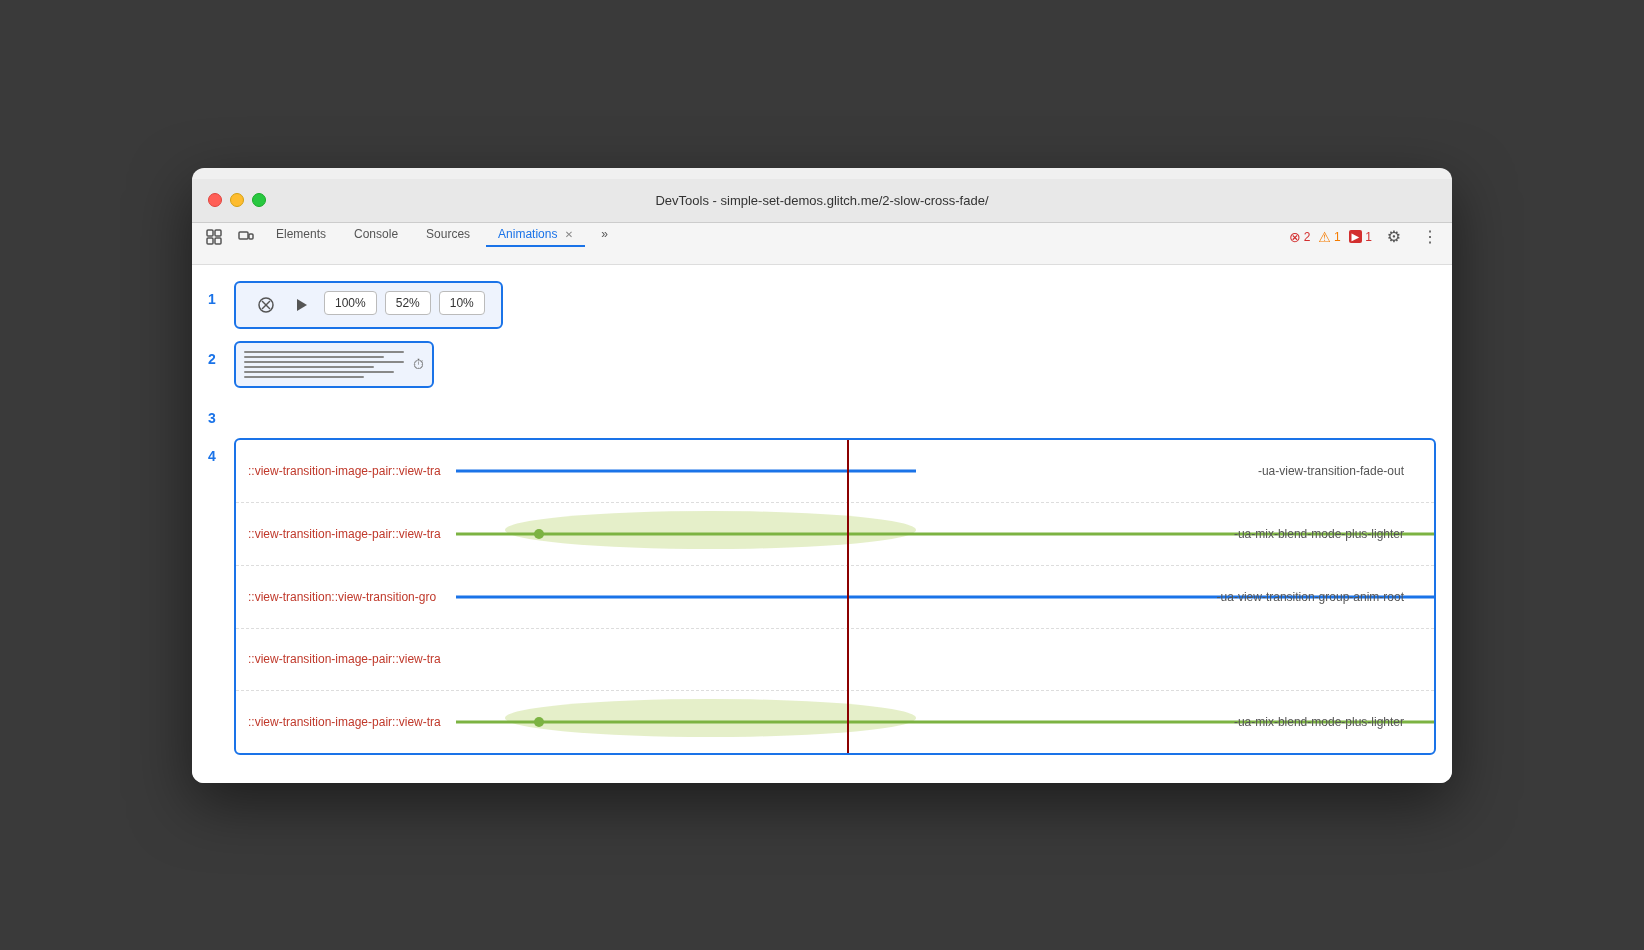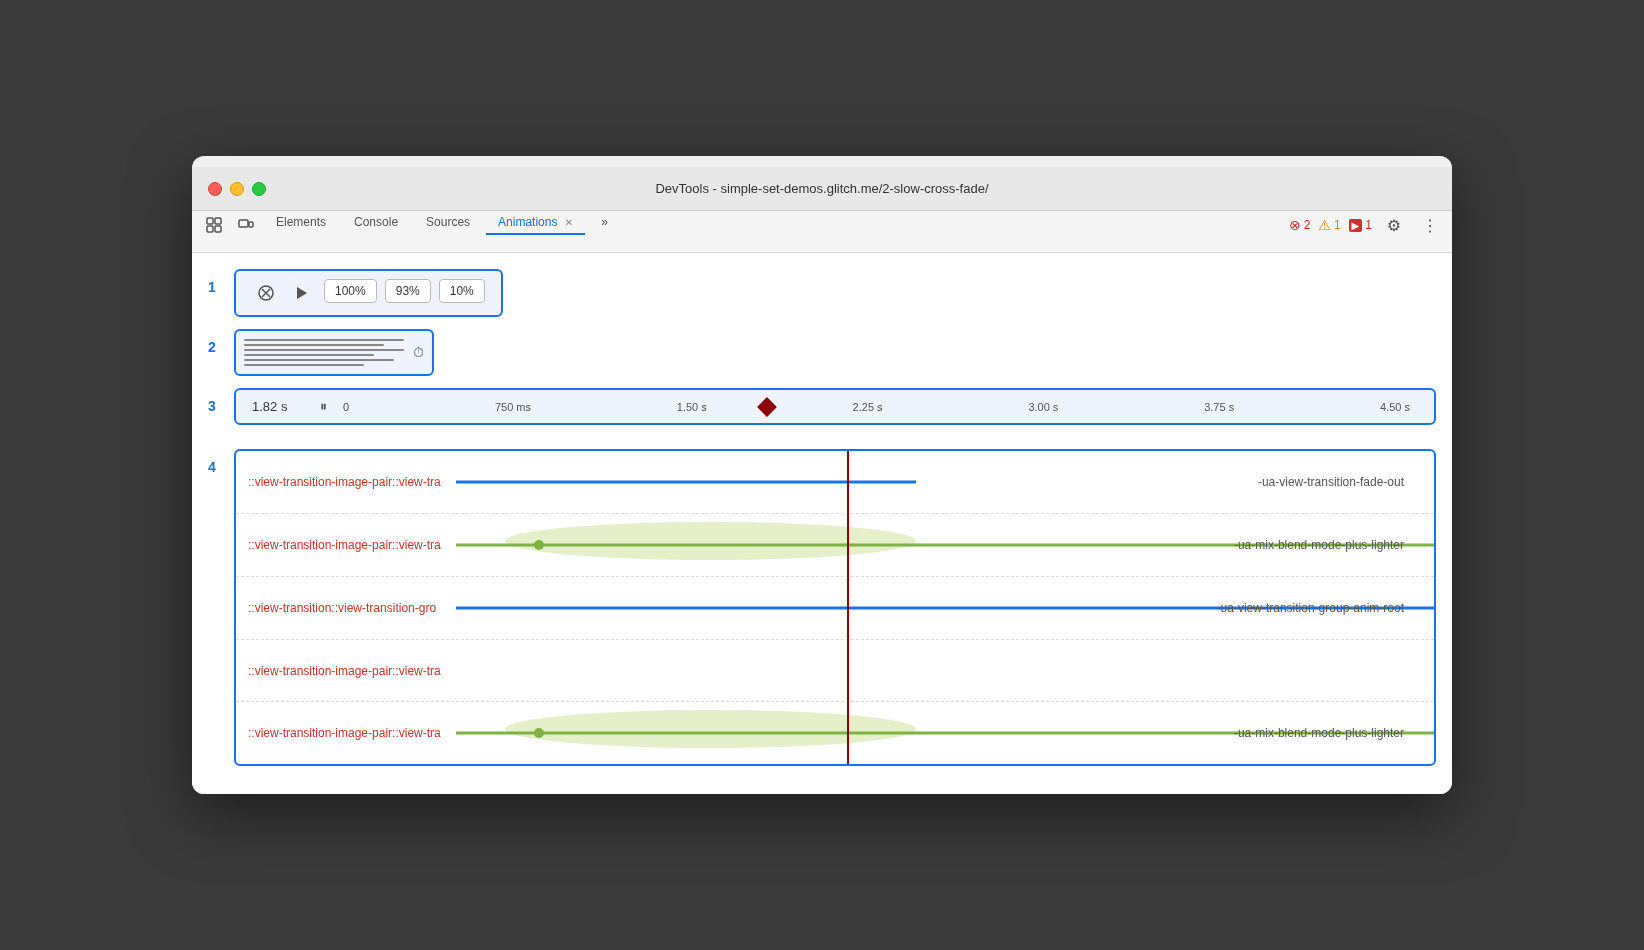--- a/index.html
+++ b/index.html
@@ -374,21 +374,21 @@
             <line x1="4" y1="4" x2="12" y2="12"></line>
             <line x1="12" y1="4" x2="4" y2="12"></line>
           </svg>
         </div>
         <div class="ctrl-btn">
           <svg width="16" height="16" viewBox="0 0 16 16" fill="#555">
             <polygon points="3,2 13,8 3,14"></polygon>
           </svg>
         </div>
         <button class="speed-btn">100%</button>
-        <button class="speed-btn">93%</button>
+        <button class="speed-btn">52%</button>
         <button class="speed-btn">10%</button>
       </div>
     </div>
 
     <div class="section-row">
       <div class="section-label">2</div>
       <div class="animation-group">
         <div class="anim-lines">
           <div class="anim-line" style="width:160px;"></div>
           <div class="anim-line" style="width:140px;"></div>
@@ -396,35 +396,20 @@
           <div class="anim-line" style="width:130px;"></div>
           <div class="anim-line" style="width:150px;"></div>
           <div class="anim-line" style="width:120px;"></div>
         </div>
         <div class="anim-clock">⏱</div>
       </div>
     </div>
 
     <div class="section-row" style="margin-bottom:0;">
       <div class="section-label">3</div>
-      <div class="timeline-header" style="flex:1;">
-        <span class="timeline-time">1.82 s</span>
-        <span class="timeline-pause-icon">⏸</span>
-        <div class="ruler-container" style="position:relative;flex:1;display:flex;justify-content:space-between;align-items:center;padding:0 8px;">
-          <span class="ruler-mark">0</span>
-          <span class="ruler-mark">750 ms</span>
-          <span class="ruler-mark">1.50 s</span>
-          <span class="ruler-mark">2.25 s</span>
-          <span class="ruler-mark">3.00 s</span>
-          <span class="ruler-mark">3.75 s</span>
-          <span class="ruler-mark">4.50 s</span>
-
-          <div style="position:absolute;left:calc(40% - 8px);top:50%;transform:translateY(-50%) rotate(45deg);width:14px;height:14px;background:#8b0000;z-index:10;"></div>
-        </div>
-      </div>
     </div>
 
     <div class="section-row" style="margin-top:12px;">
       <div class="section-label">4</div>
       <div class="animations-panel" style="flex:1;position:relative;">
 
         <div class="scrubber-line" style="left:calc(220px + (100% - 220px)*0.40);"></div>
 
         <div class="anim-row">
           <div class="anim-name">::view-transition-image-pair::view-tra</div>

